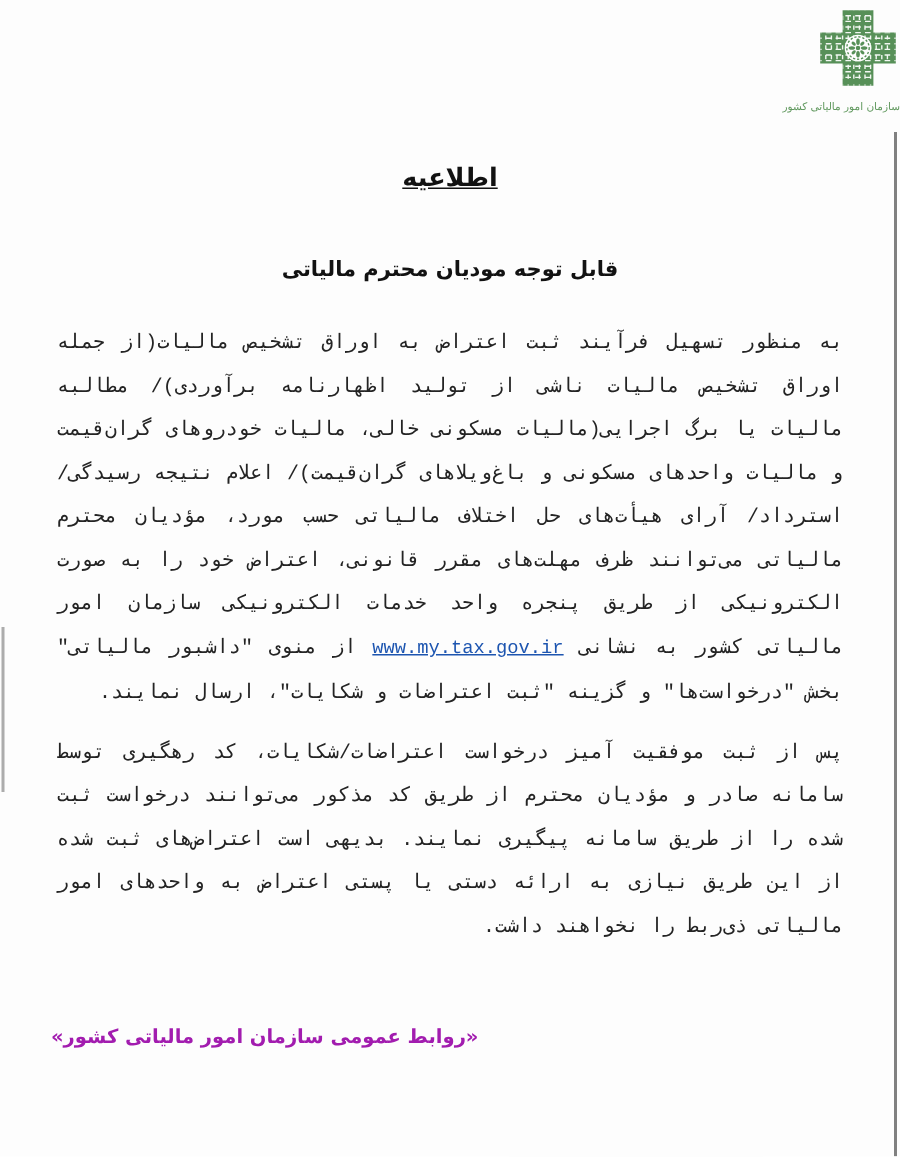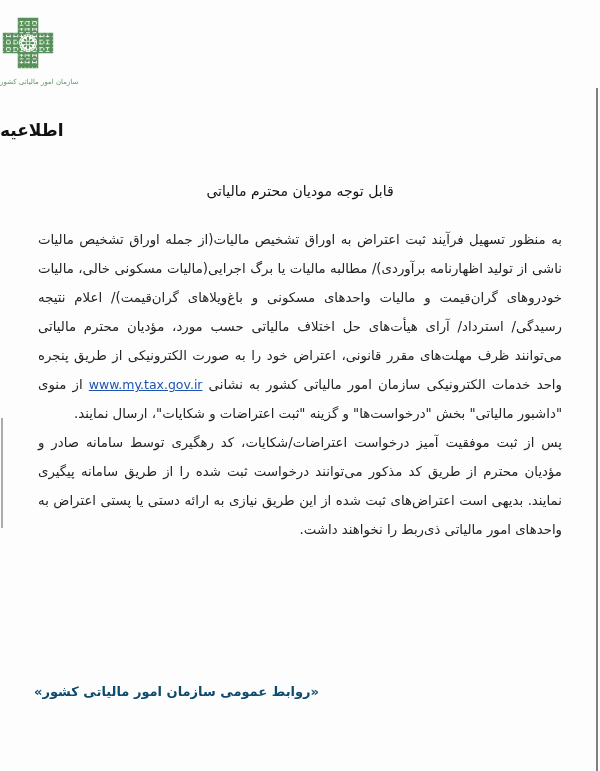--- a/index.html
+++ b/index.html
@@ -13,73 +13,75 @@
     background: #fdfdfd;
     color: #222;
     overflow: hidden;
   }
 
   
   .scan-edge { position: absolute; background: #4a4a4a; }
   .scan-edge.right { right: 2px; top: 88px; bottom: 0; width: 2px; opacity: .7; }
   .scan-edge.left  { left: 1px; top: 418px; height: 110px; width: 2px; opacity: .45; }
 
-  .logo-block { padding-top: 15px; text-align: left; }
+  .logo-block { padding-top: 4px; text-align: right; }
   .logo-caption {
     margin-top: 3px;
     font-size: 7px;
     color: #61995f;
     letter-spacing: .5px;
     direction: rtl;
   }
 
   .title {
     margin-top: 34px;
-    text-align: left;
+    text-align: center;
     font-size: 17px;
     font-weight: bold;
     color: #121212;
     direction: rtl;
+    text-decoration: underline;
   }
 
   .subtitle {
     margin-top: 38px;
     text-align: center;
-    font-weight: normal;
+    font-weight: bold;
     font-size: 14px;
     line-height: 27px;
     color: #121212;
     direction: rtl;
   }
 
   .content {
     margin: 20px 38px 0 38px;
     direction: rtl;
     text-align: justify;
     font-size: 13.3px;
     line-height: 29px;
     color: #242424;
+    font-family: Liberation Mono, monospace;
   }
-  .content p + p { }
+  .content p + p { margin-top: 11px; }
 
   .portal-link {
     color: #1d55b0;
     text-decoration: underline;
     font-size: 12.5px;
     cursor: pointer;
     white-space: nowrap;
   }
 
   .signature {
     position: absolute;
     top: 684px;
     left: 34px;
     font-weight: bold;
     font-size: 13px;
-    color: #0c4a6e;
+    color: #a21caf;
     direction: rtl;
   }
 </style>
 </head>
 <body>
 
 <div class="page">
 
   <div class="scan-edge right"></div>
   <div class="scan-edge left"></div>

